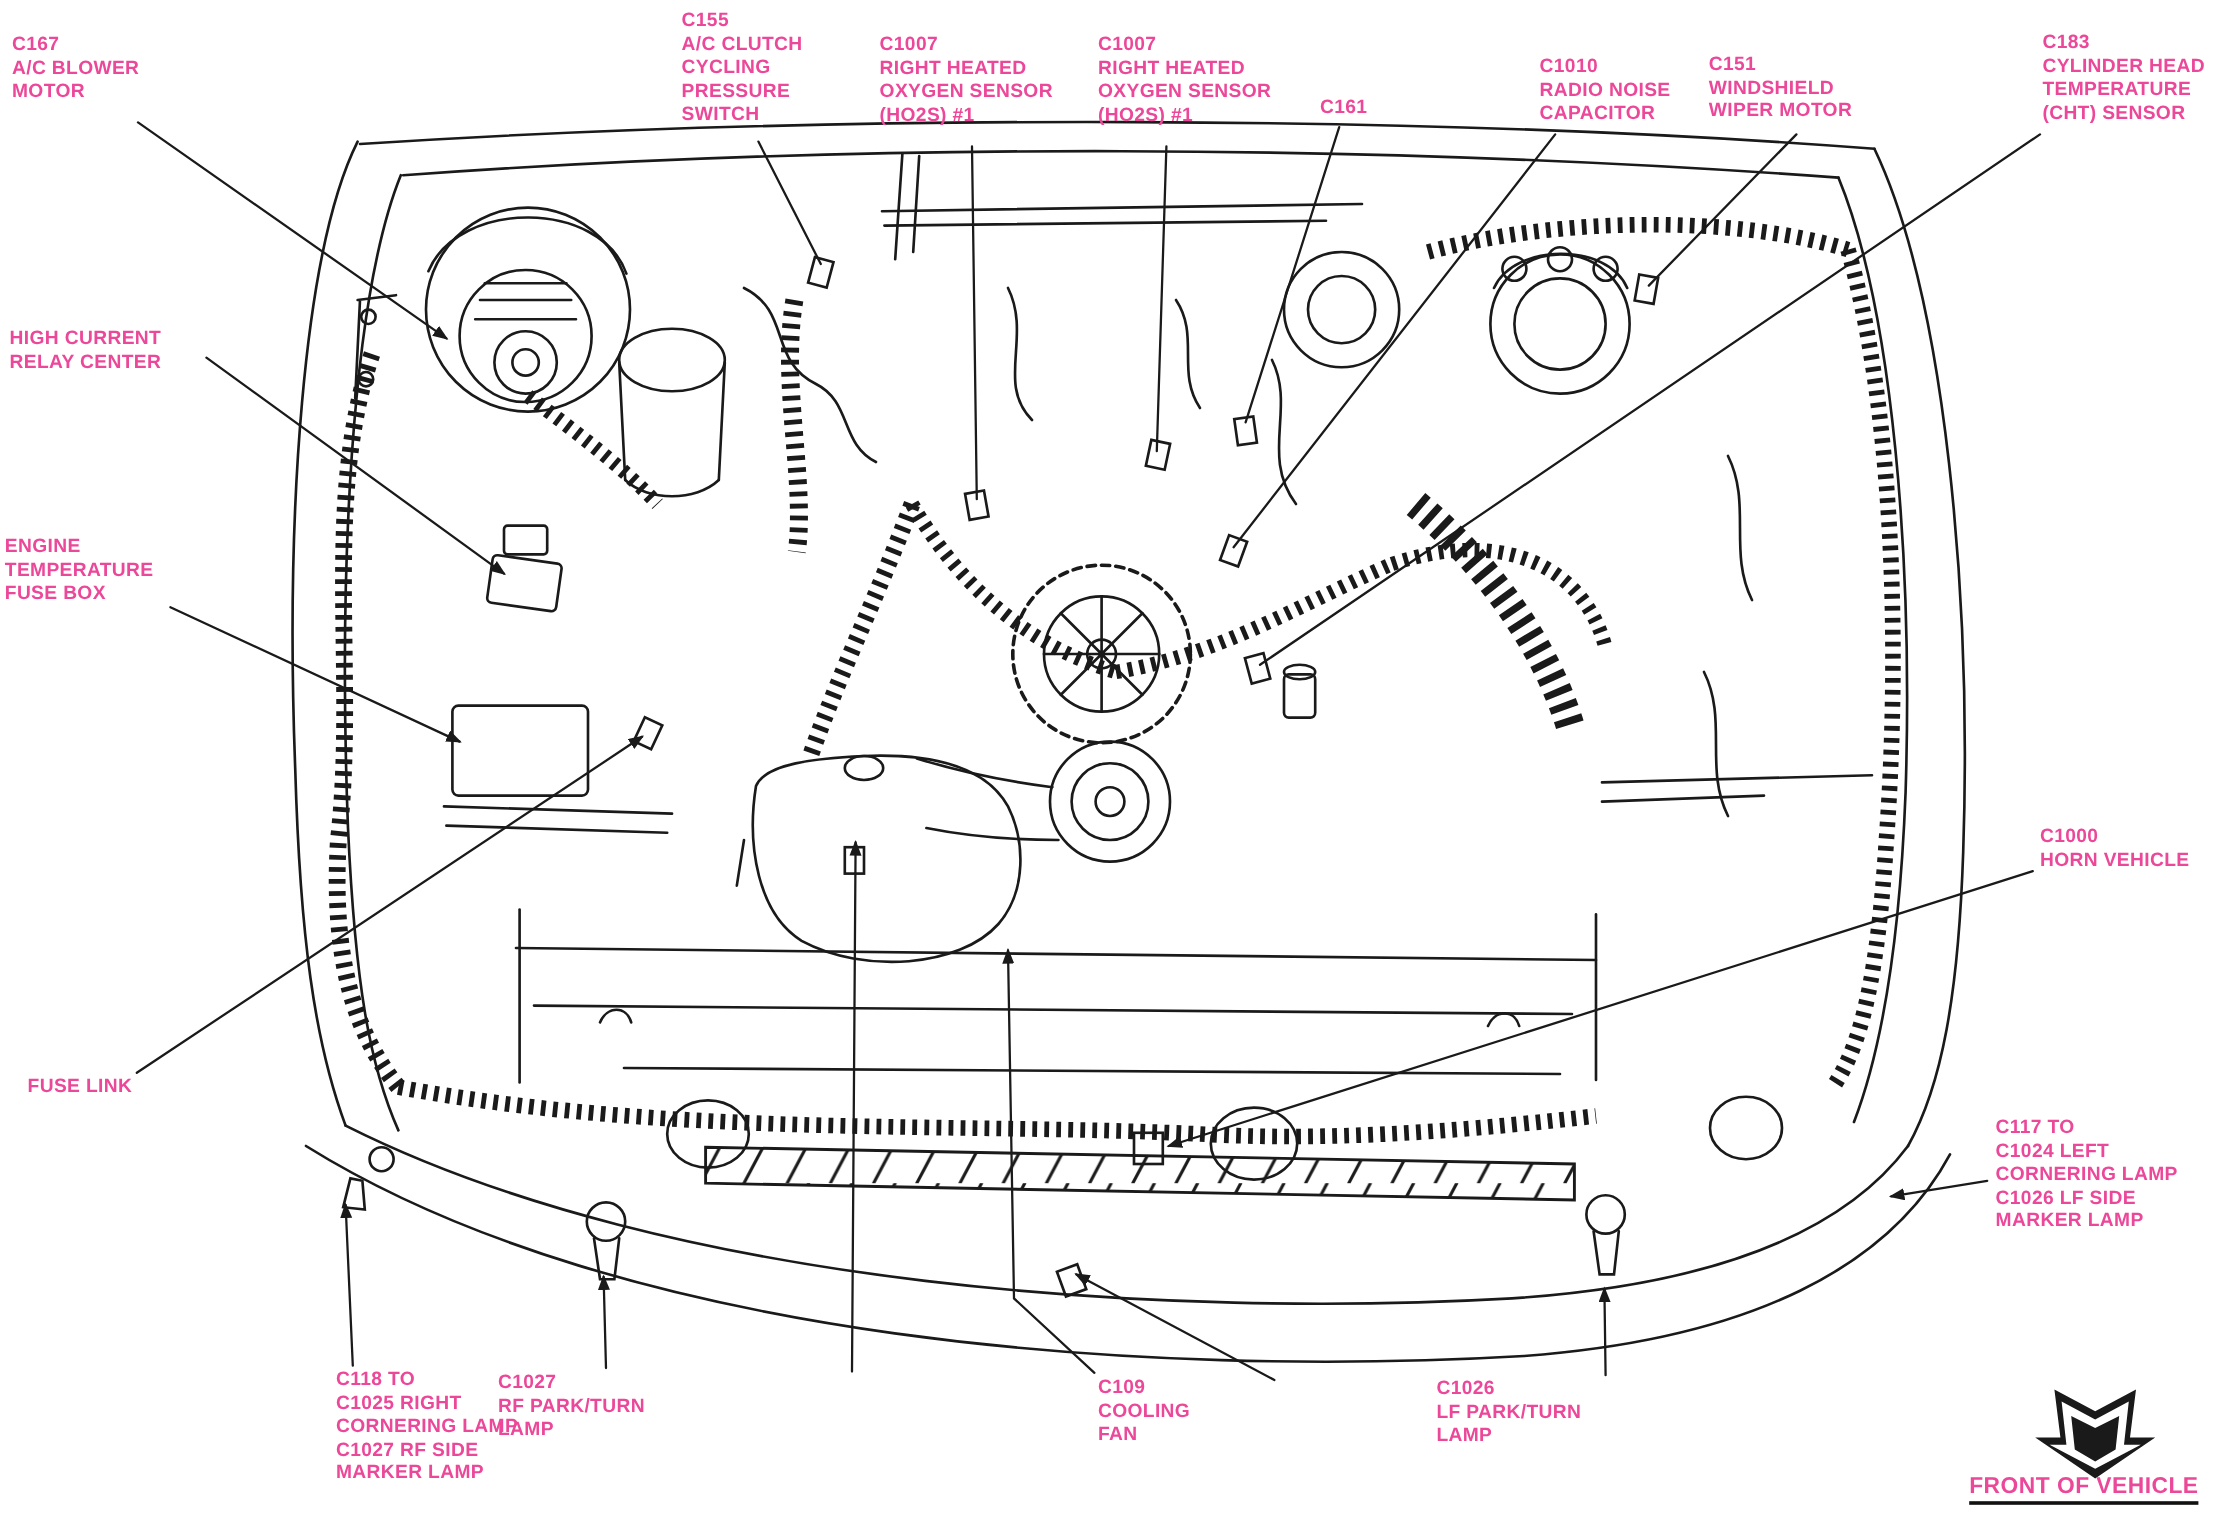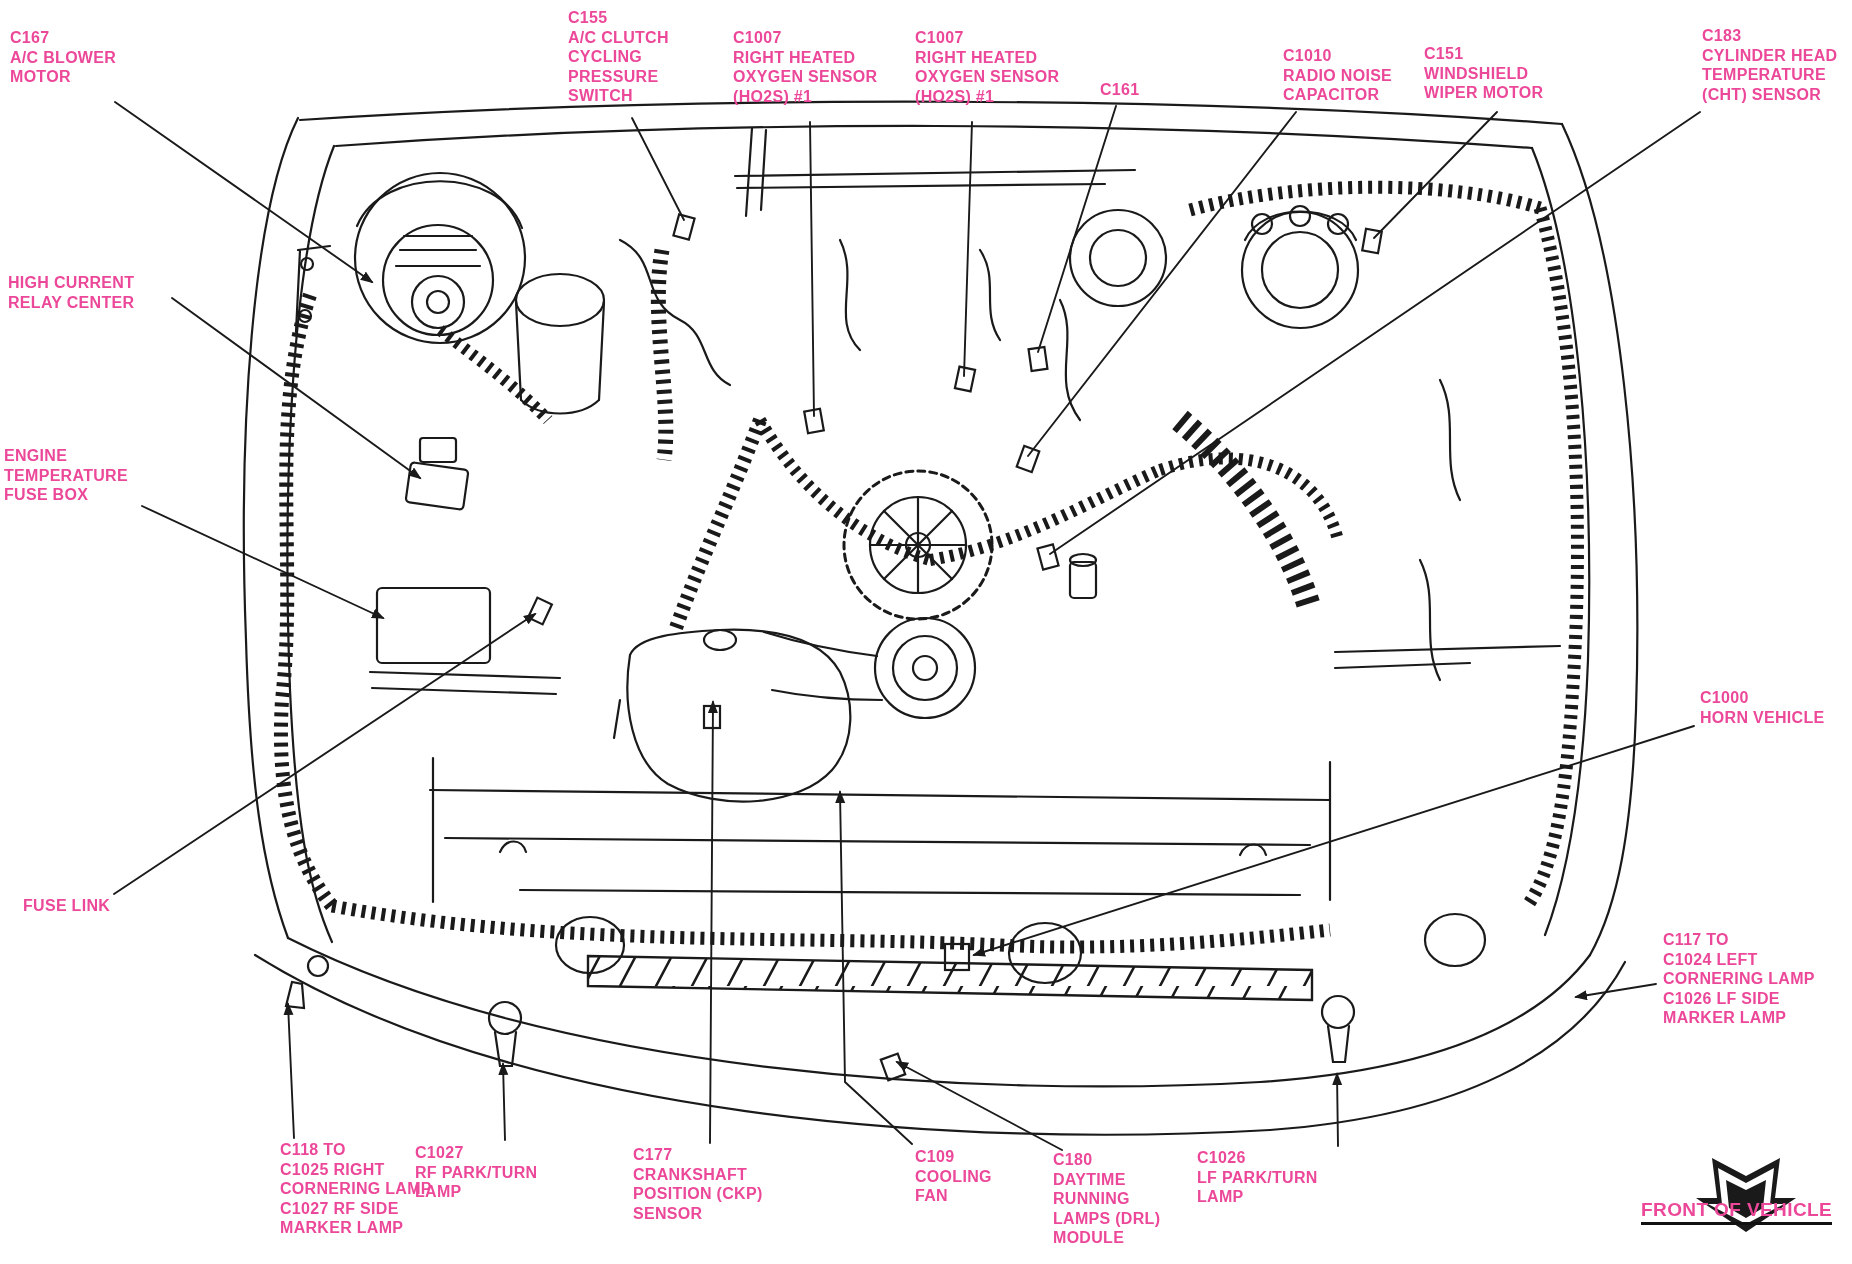--- a/index.html
+++ b/index.html
@@ -22,21 +22,21 @@
   #lbl-ecfb{left:4px;top:446px;}
   #lbl-fuselink{left:23px;top:896px;}
   #lbl-c1000{left:1700px;top:688px;}
   #lbl-c117{left:1663px;top:930px;}
   #lbl-c118{left:280px;top:1140px;}
   #lbl-c1027{left:415px;top:1143px;}
   #lbl-c177{left:633px;top:1145px;}
   #lbl-c109{left:915px;top:1147px;}
   #lbl-c180{left:1053px;top:1150px;}
   #lbl-c1026{left:1197px;top:1148px;}
-  #lbl-fov{left:1641px;top:1199px;font:700 19px "Liberation Sans",sans-serif;
+  #lbl-fov{left:1641px;top:1228px;font:700 19px "Liberation Sans",sans-serif;
            letter-spacing:.4px;border-bottom:3.5px solid #111;padding-bottom:1px;
            white-space:nowrap;}
 </style>
 </head>
 <body>
 
 <div id="stage">
 
   <svg id="art" width="1852" height="1264" viewBox="0 0 1852 1264" fill="none" stroke="#1a1a1a" stroke-width="2.2" stroke-linecap="round">
     <defs>
@@ -254,30 +254,21 @@
 C1026 LF SIDE
 MARKER LAMP</div>
   <div class="callout" id="lbl-c118">C118 TO
 C1025 RIGHT
 CORNERING LAMP
 C1027 RF SIDE
 MARKER LAMP</div>
   <div class="callout" id="lbl-c1027">C1027
 RF PARK/TURN
 LAMP</div>
-  <div class="callout" id="lbl-c177">C177
-CRANKSHAFT
-POSITION (CKP)
-SENSOR</div>
   <div class="callout" id="lbl-c109">C109
 COOLING
 FAN</div>
-  <div class="callout" id="lbl-c180">C180
-DAYTIME
-RUNNING
-LAMPS (DRL)
-MODULE</div>
   <div class="callout" id="lbl-c1026">C1026
 LF PARK/TURN
 LAMP</div>
   <div class="callout" id="lbl-fov">FRONT OF VEHICLE</div>
 
 </div>
 
 </body></html>

